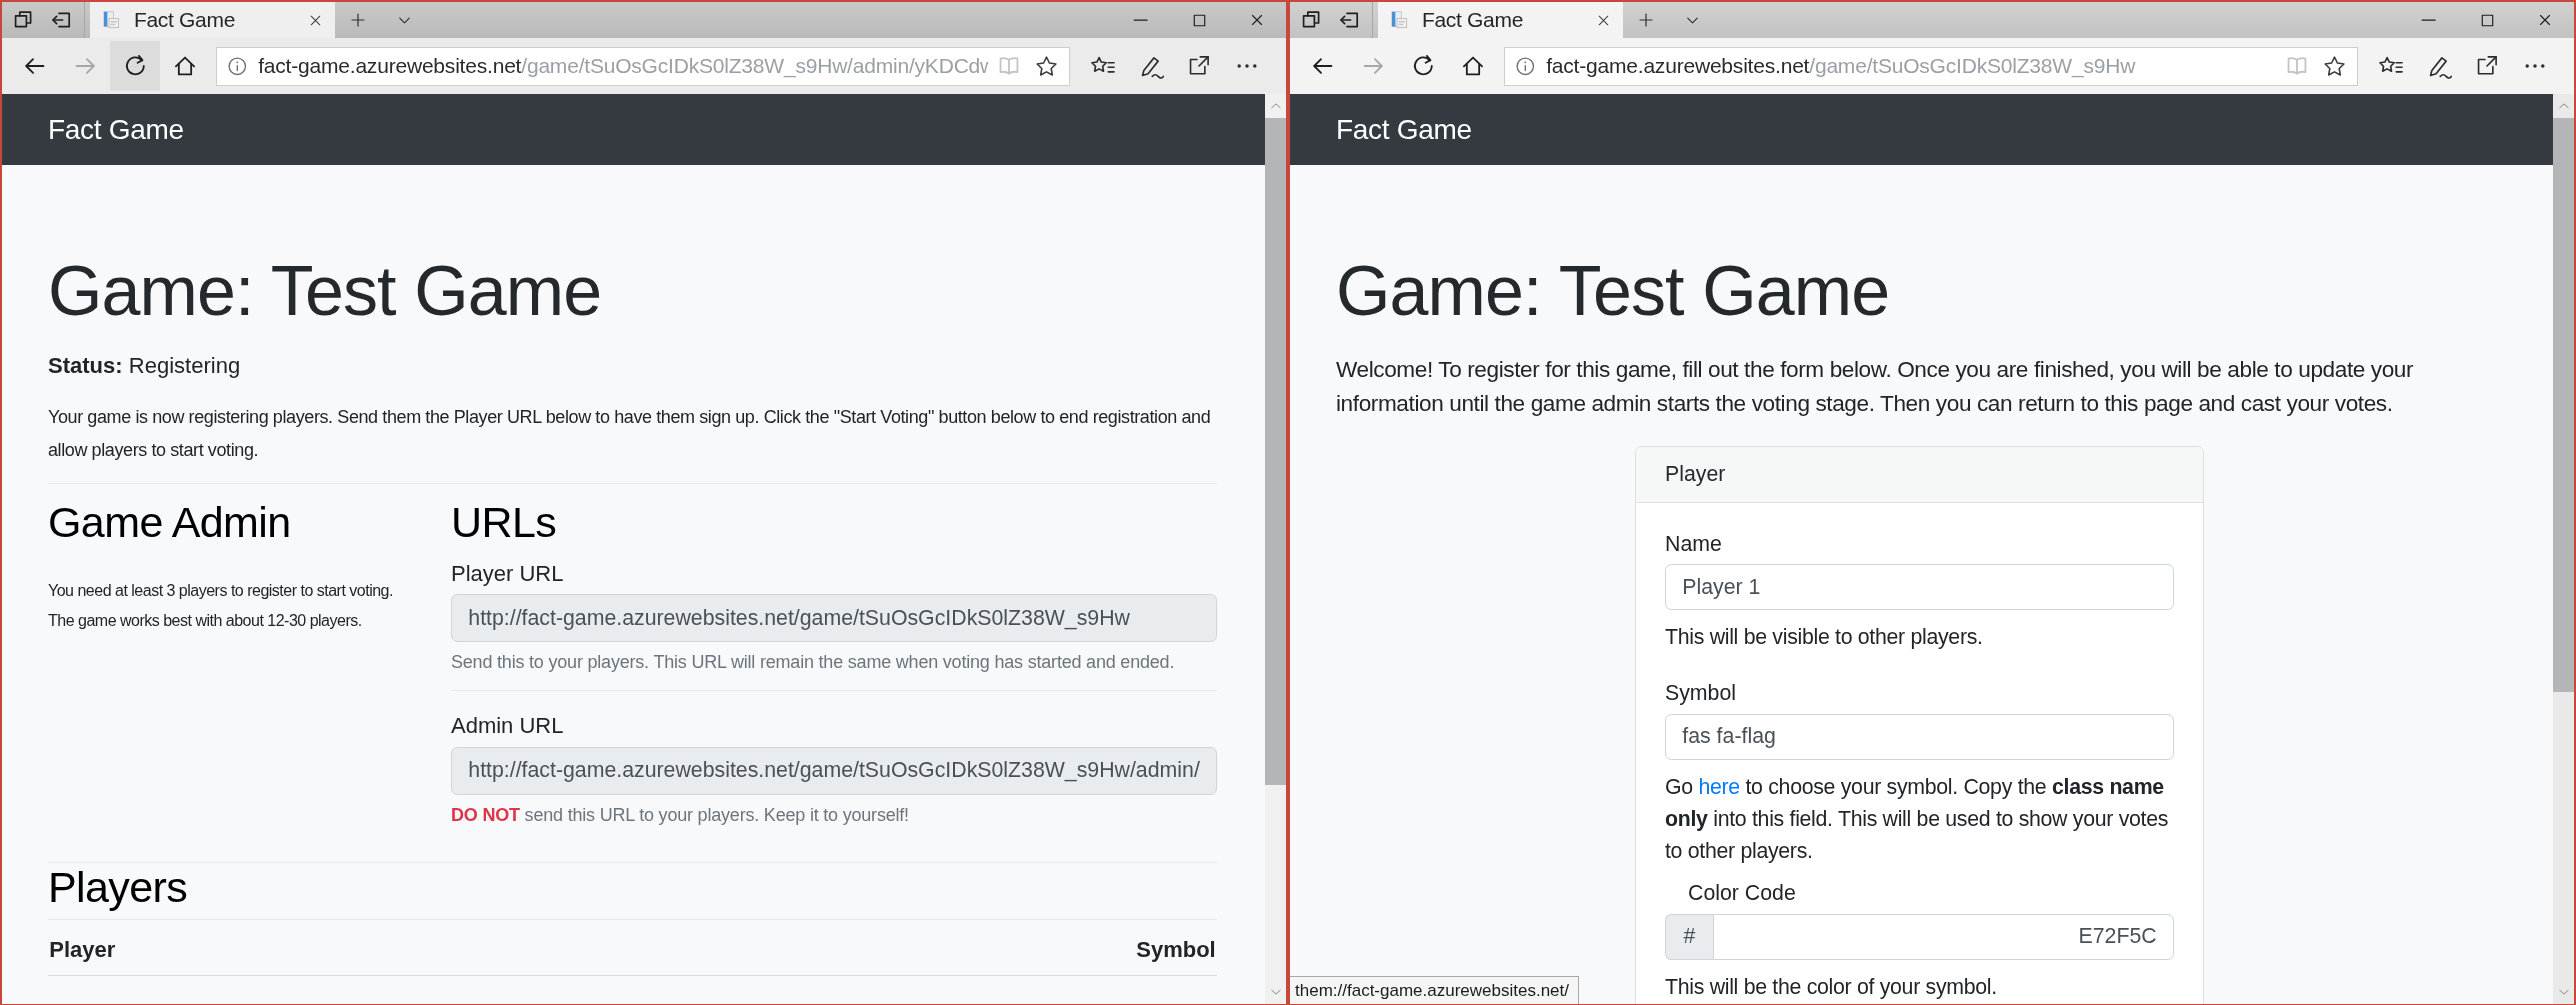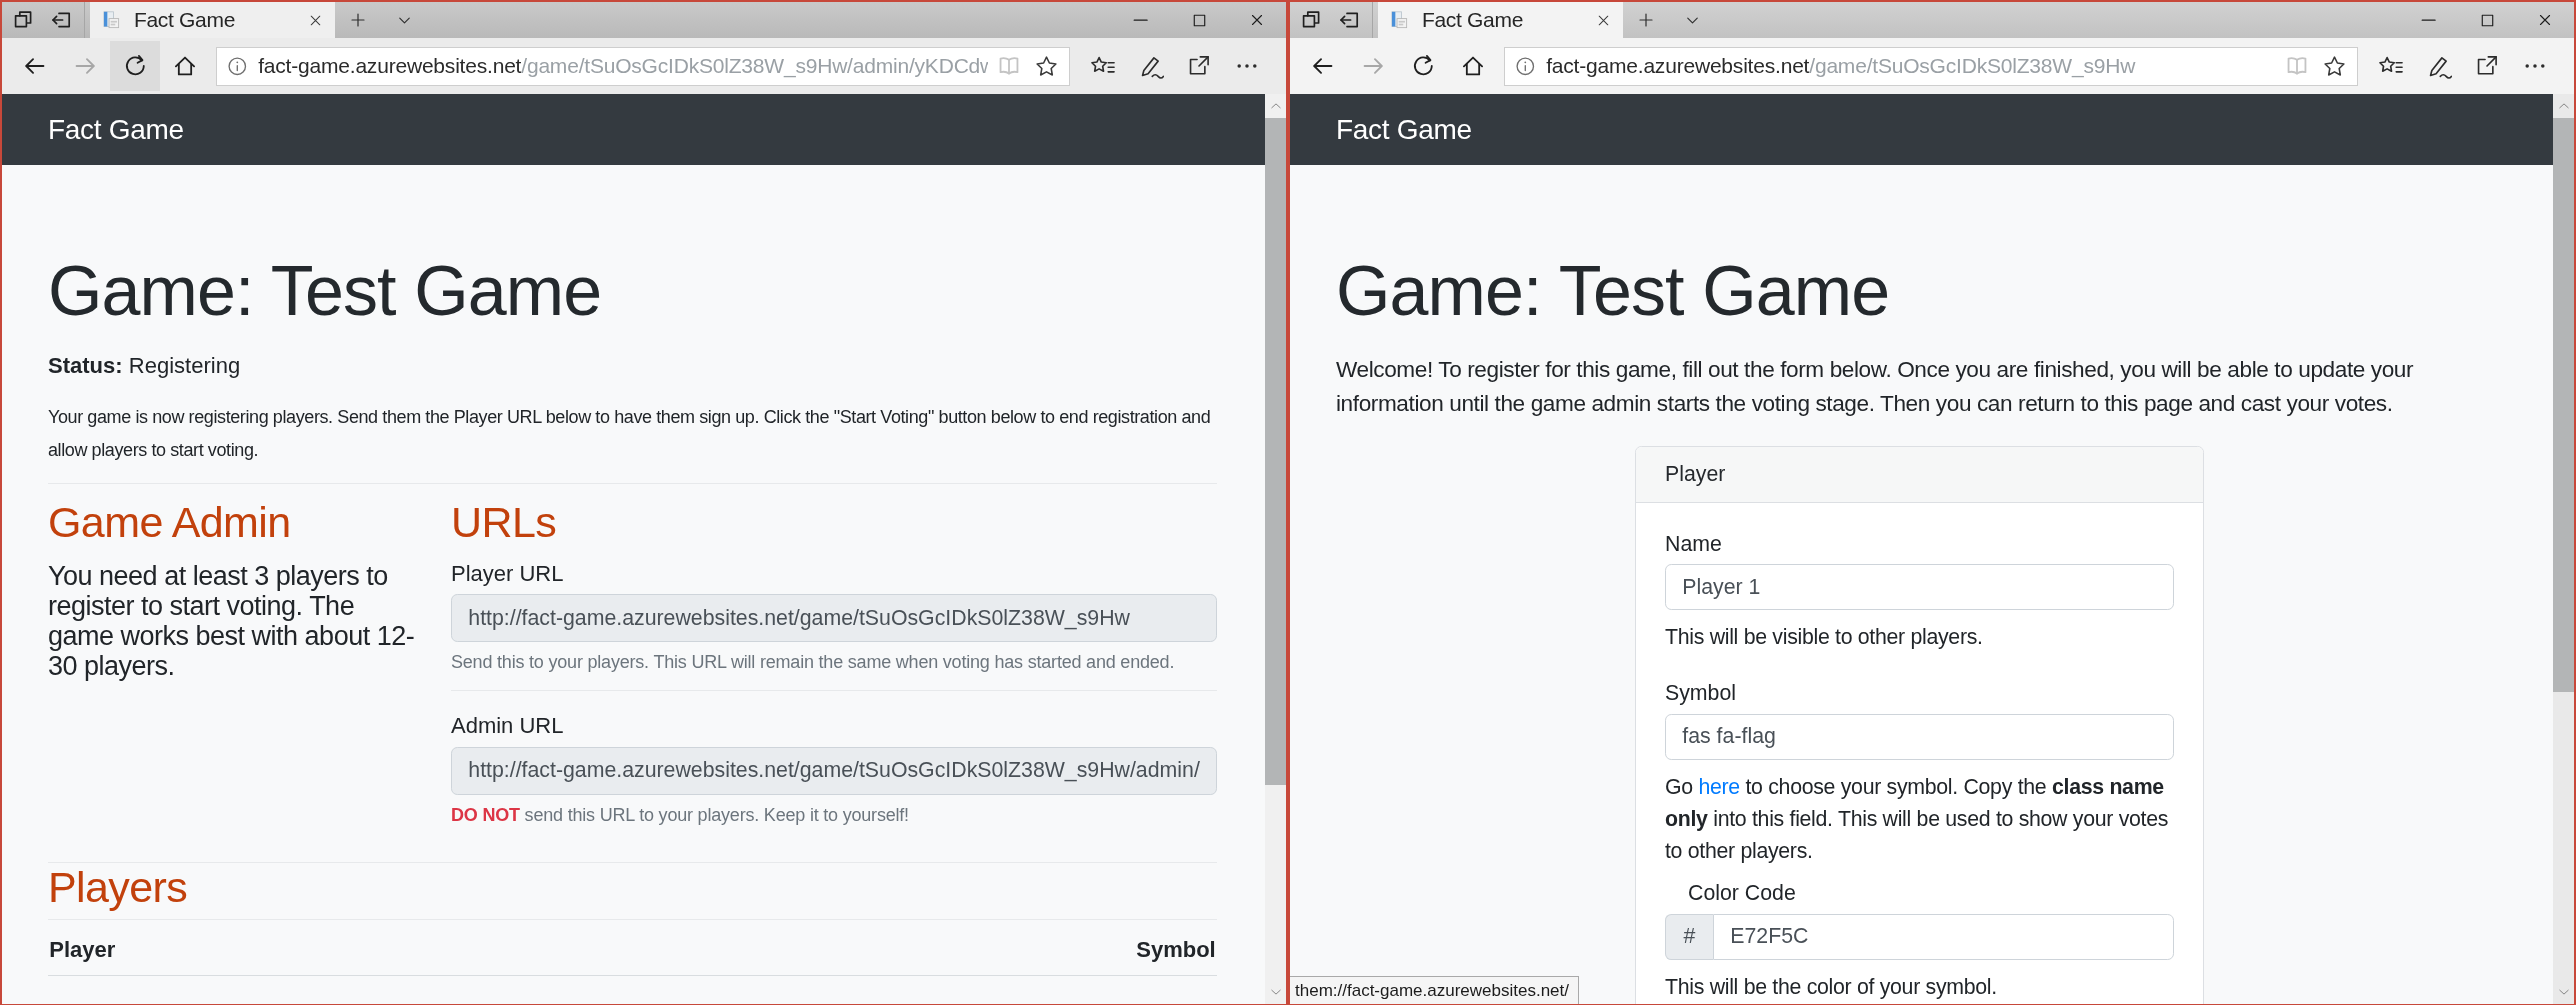--- a/index.html
+++ b/index.html
@@ -60,32 +60,32 @@
   .win-inactive .scrollbar { background:#f0f0f0; }
   .win-active   .scrollbar { background:#e9e9e9; }
   .sb-btn { position:absolute; left:0; width:21px; height:24px; display:flex; align-items:center; justify-content:center; color:#595959; }
   .sb-up { top:0; } .sb-down { bottom:0; }
   .sb-thumb { position:absolute; left:0; width:21px; background:#b3b5b6; }
   .thumb-left  { top:24px; height:667px; }
   .thumb-right { top:24px; height:574px; }
 
   
   h1.page-title { margin:74px 0 0; font-size:70px; font-weight:300; color:#24292d; letter-spacing:-0.9px; line-height:1.05; }
-  h2.sec { margin:0; font-size:43px; font-weight:300; color:#c2410c; letter-spacing:-0.6px; line-height:48px; }
+  h2.sec { margin:0; font-size:43px; font-weight:300; color:#000000; letter-spacing:-0.6px; line-height:48px; }
   hr { border:none; border-top:1.3px solid #e7e9eb; margin:0; }
 
   
   .status { margin-top:24px; font-size:22px; }
   .status .lbl { font-weight:700; }
   .status .val { margin-left:6.3px; }
   .intro { margin:21.3px 0 0; font-size:18px; line-height:33px; letter-spacing:-0.4px; max-width:1180px; }
   .hr1 { margin-top:16.3px; }
   .cols { display:flex; margin-top:14px; align-items:flex-start; }
   .col-a { width:389px; flex:none; }
-  .col-a p { margin:15px 0 0; font-size:27px; line-height:30px; letter-spacing:-0.5px; padding-right:17.6px; }
+  .col-a p { margin:30px 0 0; font-size:16px; line-height:30px; letter-spacing:-0.5px; padding-right:17.6px; }
   .col-b { flex:1; min-width:0; margin-left:14px; }
   .field-label { margin-top:15px; font-size:22px; color:#212529; }
   .tinput {
     display:block; width:100%; height:48px; margin-top:7.5px; border:1.3px solid #ced4da; border-radius:6.3px;
     font-family:inherit; font-size:21.3px; color:#495057; padding:0 16.3px; background:#ffffff; outline:none;
   }
   .tinput.ro { background:#e9ecef; }
   .help { margin-top:10px; font-size:18px; color:#6c757d; letter-spacing:-0.2px; }
   .hr-inner { margin-top:16.3px; }
   .lbl-admin { margin-top:22.6px; }
@@ -101,21 +101,21 @@
   .card { margin:25px 0 0 299px; width:569px; background:#ffffff; border:1.3px solid #dcdfe3; border-radius:6.3px; }
   .card-header { height:56px; background:#f6f7f7; border-bottom:1.3px solid #dcdfe3; border-radius:5.6px 5.6px 0 0; display:flex; align-items:center; padding:0 29px; font-size:21.3px; color:#25292d; }
   .card-body { padding:29px 29px 44px; }
   .cb-label { font-size:21.3px; color:#212529; }
   .mt44 { margin-top:28px; } .mt22 { margin-top:14px;margin-left:23px; }
   .cinput { height:46px; }
   .cb-help { margin:11.3px 0 0; font-size:21.3px; line-height:32px; letter-spacing:-0.3px; color:#212529; }
   .cb-help a { color:#007bff; text-decoration:none; }
   .igroup { display:flex; margin-top:7.5px; }
   .iprefix { width:48px; flex:none; background:#e9ecef; border:1.3px solid #ced4da; border-right:none; border-radius:6.3px 0 0 6.3px; display:flex; align-items:center; justify-content:center; font-size:21.3px; color:#495057; }
-  .igroup .tinput { margin-top:0; flex:1; border-radius:0 6.3px 6.3px 0; }
+  .igroup .tinput { margin-top:0; flex:1; border-radius:0 6.3px 6.3px 0;text-align:right; }
 
   .statusbar-tooltip {
     position:absolute; left:0; bottom:0; height:28px; background:#f5f5f5;
     border:1.3px solid #a9a9a9; border-left:none; border-bottom:none;
     display:flex; align-items:center; padding:0 8.8px 0 5px; font-size:17px; color:#1c1c1c; white-space:nowrap;
   }
 </style>
 </head>
 <body>
 

